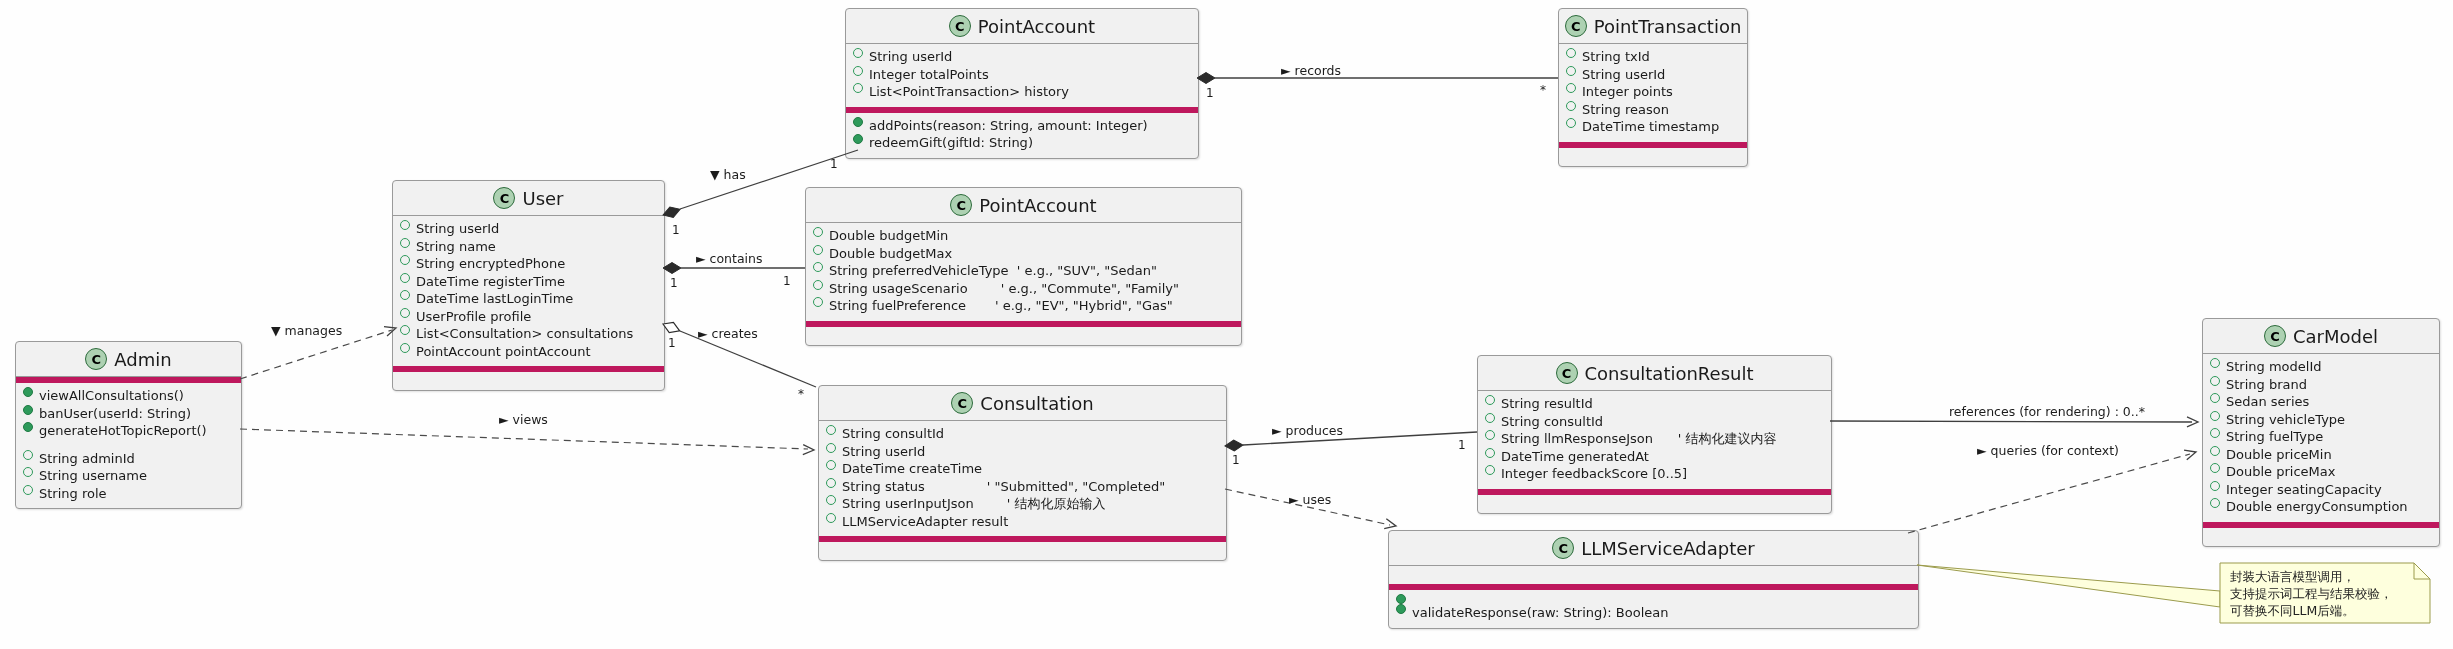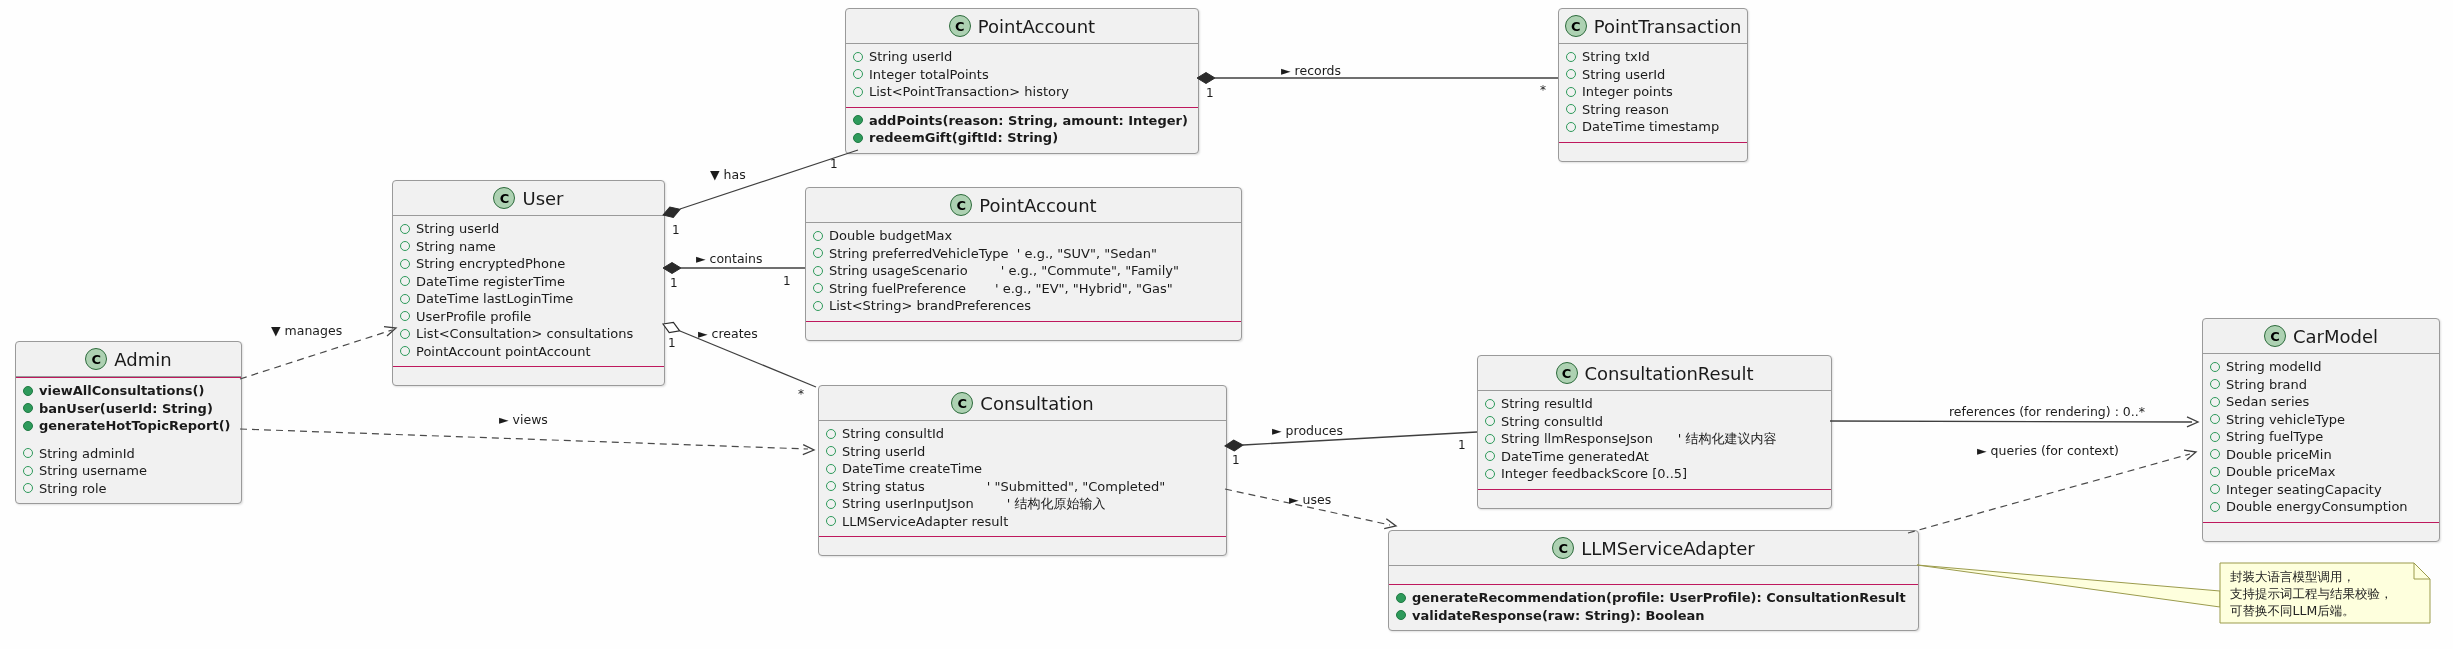--- a/index.html
+++ b/index.html
@@ -8,22 +8,22 @@
   .edges-layer{position:absolute;left:0;top:0;z-index:3;pointer-events:none;}
   .uml-class{position:absolute;z-index:2;background:#f1f1f1;border:1px solid #9a9a9a;
              border-radius:4px;box-shadow:1px 1px 2px rgba(0,0,0,.12);}
   .uml-title{display:flex;align-items:center;justify-content:center;gap:7px;
              padding:5px 8px;border-bottom:1px solid #9a9a9a;height:24px;}
   .c-circle{display:inline-flex;align-items:center;justify-content:center;width:20px;height:20px;
             border-radius:50%;background:#add1b2;border:1px solid #2d6b3c;
             font-size:13px;font-weight:bold;color:#000;flex:0 0 auto;}
   .c-name{font-size:18px;white-space:nowrap;}
   .uml-section{padding:4px 7px 6px 7px;min-height:8px;}
-  .uml-section.methods-sec{border-top:1px solid #be185d;font-weight:bold;}
-  .uml-row{display:flex;align-items:center;gap:6px;font-size:13px;line-height:17.5px;white-space:pre;}
+  .uml-section.methods-sec{border-top:6px solid #be185d;}
+  .uml-row{display:flex;align-items:flex-start;gap:6px;font-size:13px;line-height:17.5px;white-space:pre;}
   .m-icon{width:8px;height:8px;border-radius:50%;flex:0 0 auto;}
   .uml-row.field .m-icon{border:1.5px solid #2e9a5b;background:transparent;}
   .uml-row.method .m-icon{background:#2e9a5b;border:1px solid #1f7a43;}
   .edge-line{stroke:#3f3f3f;stroke-width:1.3;fill:none;}
   .edge-dashed{stroke:#4a4a4a;stroke-width:1.2;fill:none;stroke-dasharray:7 5;}
   .diamond-filled{fill:#2b2b2b;stroke:#2b2b2b;}
   .diamond-hollow{fill:#ffffff;stroke:#2b2b2b;stroke-width:1.2;}
   .open-arrow{fill:none;stroke:#3f3f3f;stroke-width:1.3;}
   .edge-label{font-size:12.5px;fill:#1c1c1c;}
   .mult{font-size:12px;fill:#1c1c1c;}
@@ -83,25 +83,25 @@
       </div>
     <div class="uml-section methods-sec"></div>
   </div>
 
   <div class="uml-class" style="left:805px;top:187px;width:435px">
     <div class="uml-title">
       <span class="c-circle">C</span>
       <span class="c-name">PointAccount</span>
     </div>
     <div class="uml-section fields-sec">
+        <div class="uml-row field"><span class="m-icon"></span><span>Double budgetMin</span></div>
         <div class="uml-row field"><span class="m-icon"></span><span>Double budgetMax</span></div>
         <div class="uml-row field"><span class="m-icon"></span><span>String preferredVehicleType  ' e.g., "SUV", "Sedan"</span></div>
         <div class="uml-row field"><span class="m-icon"></span><span>String usageScenario        ' e.g., "Commute", "Family"</span></div>
         <div class="uml-row field"><span class="m-icon"></span><span>String fuelPreference       ' e.g., "EV", "Hybrid", "Gas"</span></div>
-        <div class="uml-row field"><span class="m-icon"></span><span>List&lt;String&gt; brandPreferences</span></div>
       </div>
     <div class="uml-section methods-sec"></div>
   </div>
 
   <div class="uml-class" style="left:15px;top:341px;width:225px">
     <div class="uml-title">
       <span class="c-circle">C</span>
       <span class="c-name">Admin</span>
     </div>
     <div class="uml-section methods-sec">
@@ -166,21 +166,21 @@
     <div class="uml-section methods-sec"></div>
   </div>
 
   <div class="uml-class" style="left:1388px;top:530px;width:529px">
     <div class="uml-title">
       <span class="c-circle">C</span>
       <span class="c-name">LLMServiceAdapter</span>
     </div>
     <div class="uml-section fields-sec"></div>
     <div class="uml-section methods-sec">
-        <div class="uml-row method"><span class="m-icon"></span><span>generateRecommendation(profile: UserProfile): ConsultationResult</span></div>
+        <div class="uml-row method"><span class="m-icon"></span></div>
         <div class="uml-row method"><span class="m-icon"></span><span>validateResponse(raw: String): Boolean</span></div>
       </div>
   </div>
 
   <svg class="edges-layer" width="2453" height="649" viewBox="0 0 2453 649">
 
     <g>
       <polygon class="diamond-filled" points="0,0 9,-5.5 18,0 9,5.5" transform="translate(1197,78)"></polygon>
       <line class="edge-line" x1="1215" y1="78" x2="1558" y2="78"></line>
       <text class="edge-label" x="1281" y="75">► records</text>

